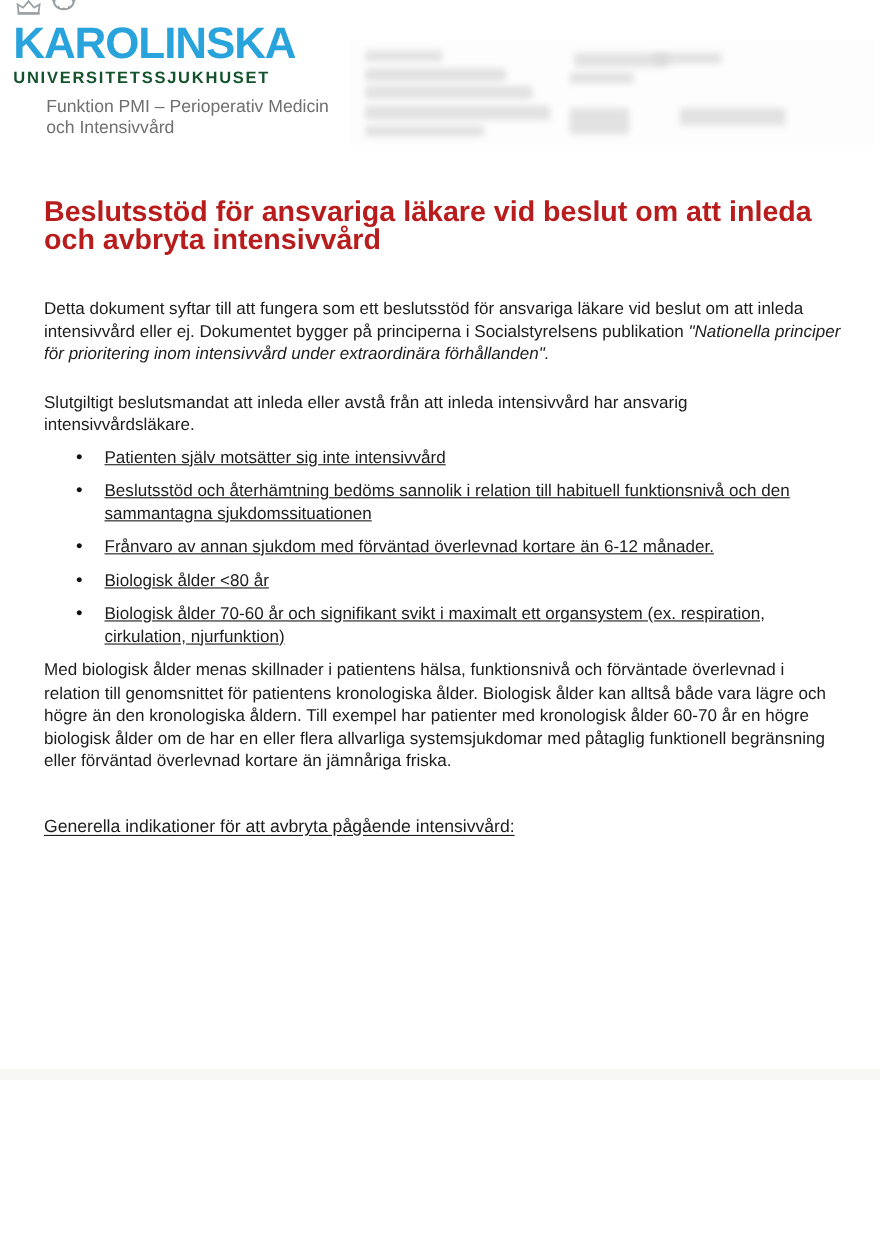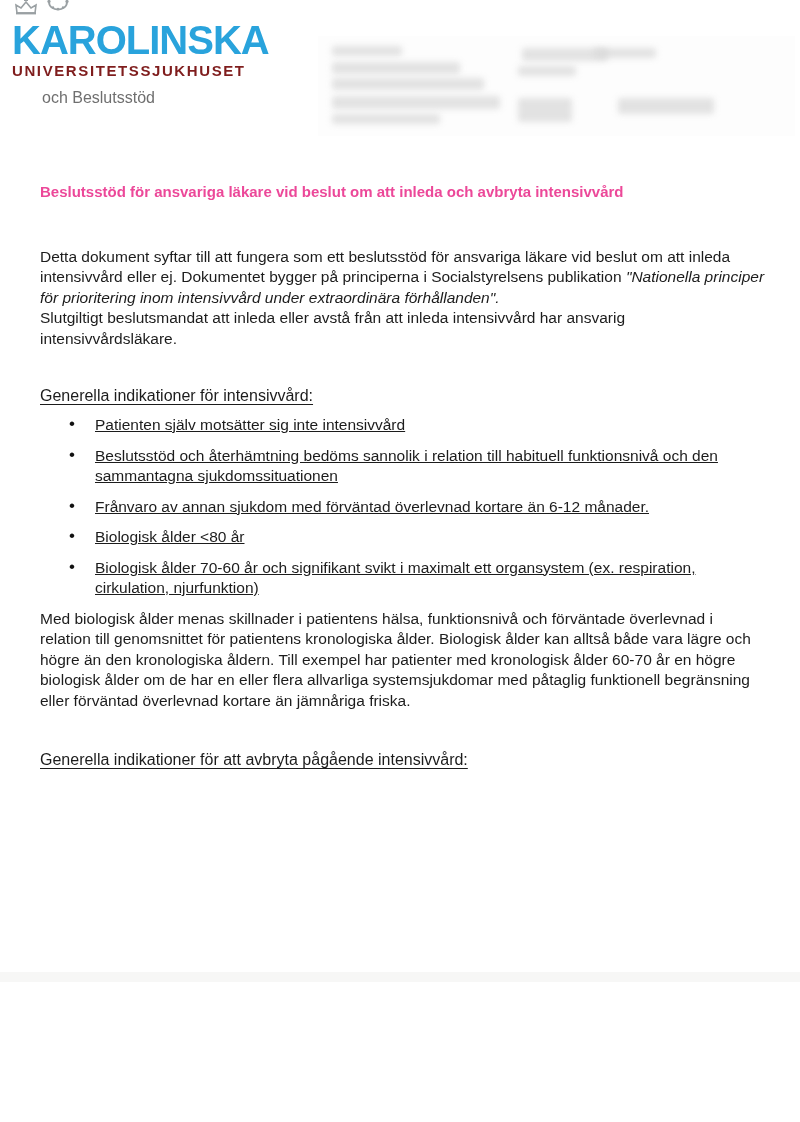--- a/index.html
+++ b/index.html
@@ -53,26 +53,26 @@
     opacity: .75;
   }
 
   
   .content {
     position: absolute; left: 40px; top: 170px; width: 726px;
     font-size: 15.5px; line-height: 20.5px;
   }
   .kicker { font-size: 17.5px; font-weight: bold; line-height: 22px; margin: 0; }
   .doc-title {
-    font-size: 15px; font-weight: bold; line-height: 24.5px;
-    margin: 10px 0 0 0; max-width: 726px; color: #ec4899;
+    font-size: 26px; font-weight: bold; line-height: 24.5px;
+    margin: 10px 0 0 0; max-width: 726px; color: #b91c1c;
   }
   .para { margin: 0; }
   .para.intro { margin-top: 42px; }
-  .para.mandate { margin-top: 0; }
+  .para.mandate { margin-top: 24px; }
   .para.bioage { margin-top: 4px; }
   .citation { font-style: italic; }
   .section-heading {
     font-size: 16px; line-height: 21px; font-weight: normal;
     text-decoration: underline;
     text-underline-offset: 3px;
     margin: 0;
   }
   .section-heading.first { margin-top: 36px; }
   .section-heading.second { margin-top: 38px; }
@@ -114,25 +114,26 @@
           <path d="M2 3 C2 13 20 13 20 3" fill="none" stroke="#9aa0a3" stroke-width="1.8"></path>
           <circle cx="2" cy="2.5" r="1.6" fill="#9aa0a3"></circle>
           <circle cx="20" cy="2.5" r="1.6" fill="#9aa0a3"></circle>
           <circle cx="6" cy="8.5" r="1.2" fill="#9aa0a3"></circle>
           <circle cx="11" cy="10" r="1.2" fill="#9aa0a3"></circle>
           <circle cx="16" cy="8.5" r="1.2" fill="#9aa0a3"></circle>
         </svg>
       </span>
     </div>
     <div class="brand" style="color:#29a3dc">KAROLINSKA</div>
-    <div class="brand-sub" style="color:#7f1d1d">UNIVERSITETSSJUKHUSET</div>
+    <div class="brand-sub" style="color:#14532d">UNIVERSITETSSJUKHUSET</div>
   </div>
 
   <div class="dept">
-    <div>och Beslutsstöd</div>
+    <div>Funktion PMI – Perioperativ Medicin</div>
+    <div>och Intensivvård</div>
   </div>
 
   <div class="redacted-box">
     <div class="bar" style="left:14px;  top:10px; width:70px;  height:10px;"></div>
     <div class="bar" style="left:14px;  top:26px; width:128px; height:12px;"></div>
     <div class="bar" style="left:14px;  top:42px; width:152px; height:12px;"></div>
     <div class="bar" style="left:14px;  top:60px; width:168px; height:13px;"></div>
     <div class="bar" style="left:14px;  top:78px; width:108px; height:10px;"></div>
     <div class="bar" style="left:204px; top:12px; width:86px;  height:13px;"></div>
     <div class="bar" style="left:200px; top:30px; width:58px;  height:10px;"></div>
@@ -144,21 +145,20 @@
   <div class="content">
 
 
     <h1 class="doc-title">Beslutsstöd för ansvariga läkare vid beslut om att inleda och avbryta intensivvård</h1>
 
     <p class="para intro"><span>Detta dokument syftar till att fungera som ett beslutsstöd för ansvariga läkare vid beslut om att inleda intensivvård eller ej. Dokumentet bygger på principerna i Socialstyrelsens publikation</span>
       <span class="citation">"Nationella principer för prioritering inom intensivvård under extraordinära förhållanden".</span></p>
 
     <p class="para mandate">Slutgiltigt beslutsmandat att inleda eller avstå från att inleda intensivvård har ansvarig intensivvårdsläkare.</p>
 
-    <h2 class="section-heading first">Generella indikationer för intensivvård:</h2>
 
     <ul class="bullets">
       <li>Patienten själv motsätter sig inte intensivvård</li>
       <li>Beslutsstöd och återhämtning bedöms sannolik i relation till habituell funktionsnivå och den sammantagna sjukdomssituationen</li>
       <li>Frånvaro av annan sjukdom med förväntad överlevnad kortare än 6-12 månader.</li>
       <li>Biologisk ålder &lt;80 år</li>
       <li>Biologisk ålder 70-60 år och signifikant svikt i maximalt ett organsystem (ex. respiration, cirkulation, njurfunktion)</li>
     </ul>
 
     <p class="para bioage">Med biologisk ålder menas skillnader i patientens hälsa, funktionsnivå och förväntade överlevnad i relation till genomsnittet för patientens kronologiska ålder. Biologisk ålder kan alltså både vara lägre och högre än den kronologiska åldern. Till exempel har patienter med kronologisk ålder 60-70 år en högre biologisk ålder om de har en eller flera allvarliga systemsjukdomar med påtaglig funktionell begränsning eller förväntad överlevnad kortare än jämnåriga friska.</p>

